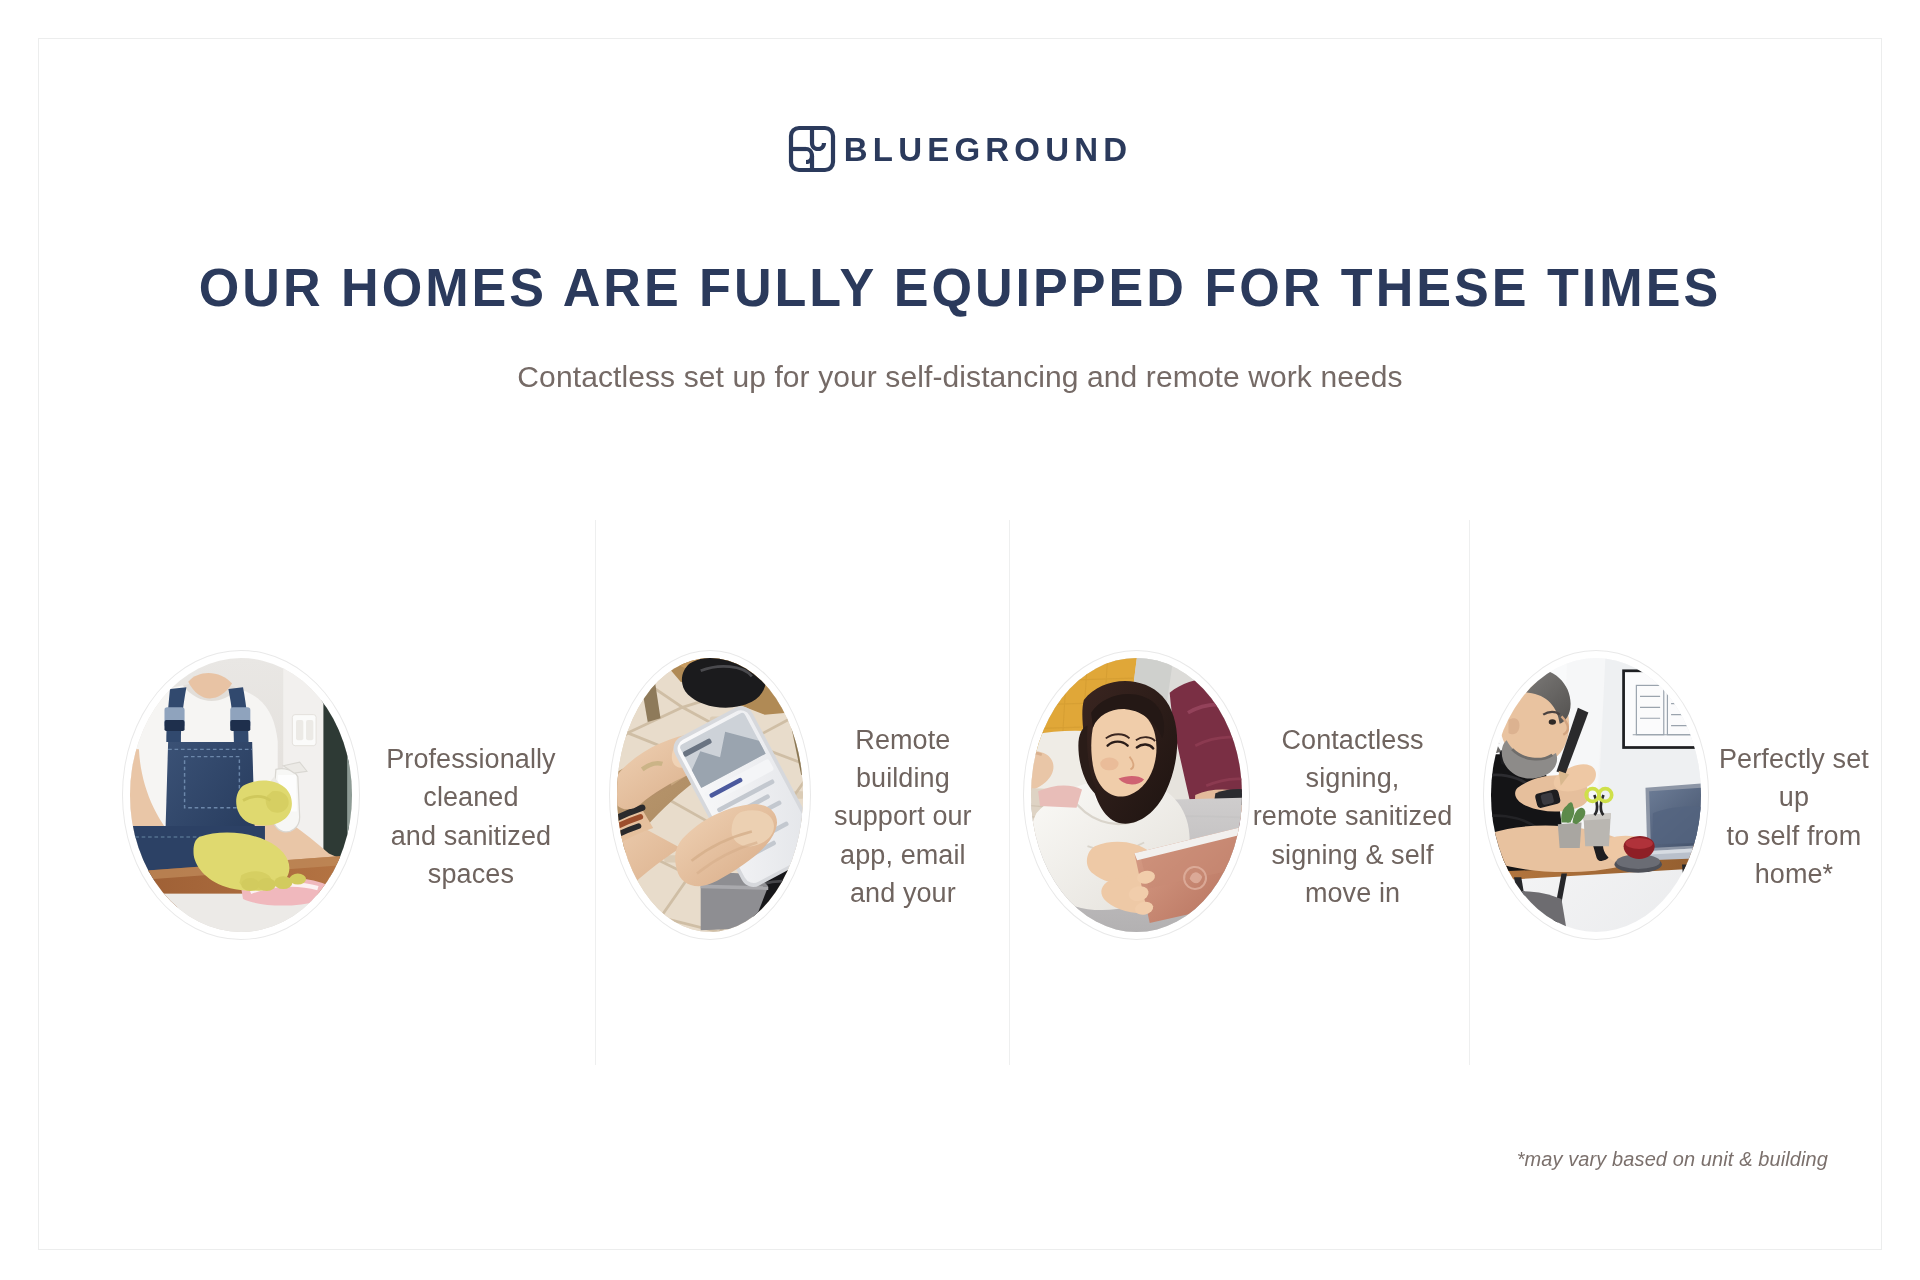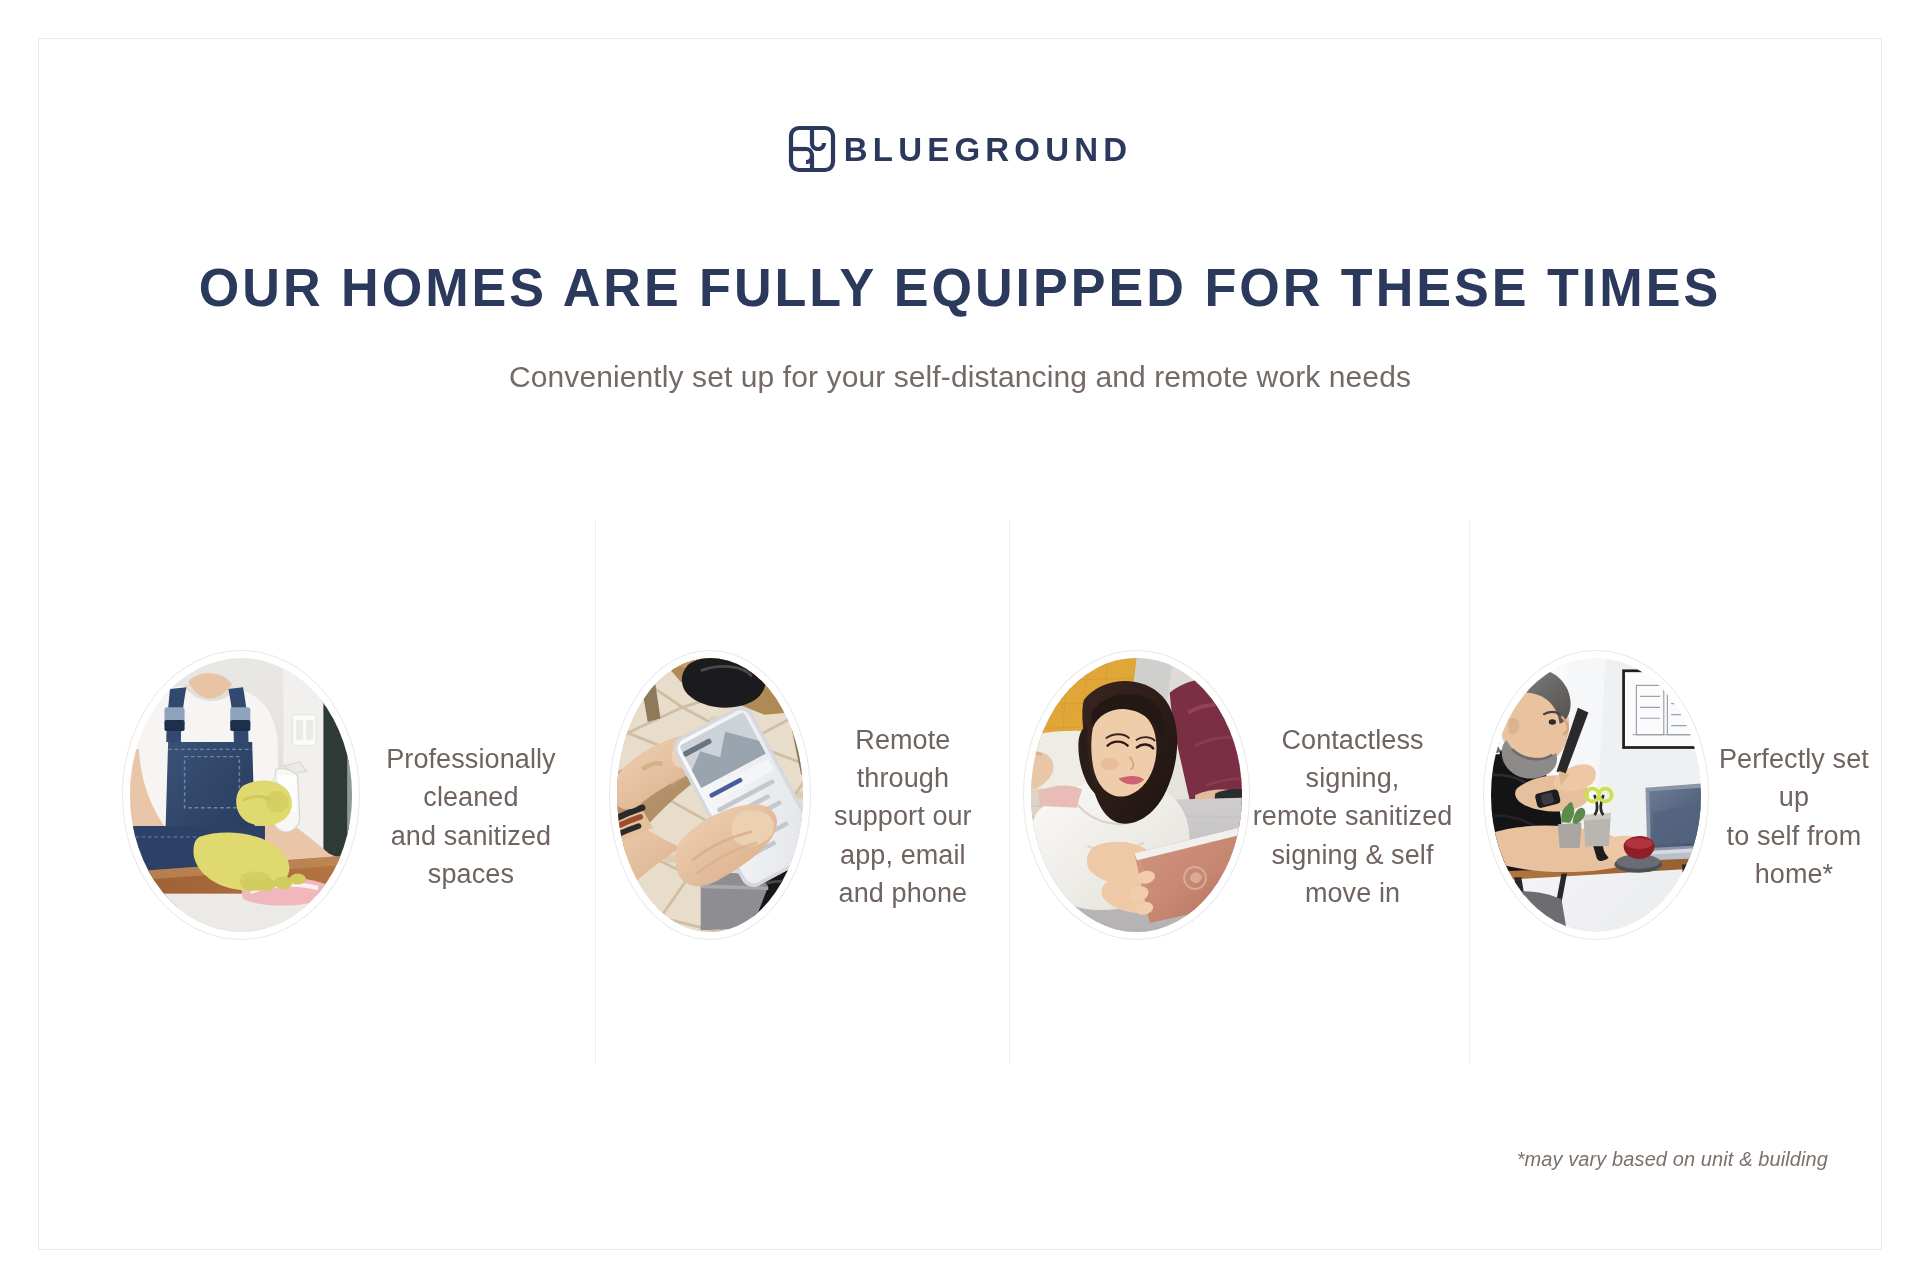--- a/index.html
+++ b/index.html
@@ -169,21 +169,21 @@
       <path d="M24 45 L24 31" fill="none" stroke="#2b3a5c" stroke-width="4.2"></path>
       <path d="M24 18 C24 24 30 24 30 24 C36 24 36 18 36 18" fill="none" stroke="#2b3a5c" stroke-width="4.2" stroke-linecap="butt"></path>
       <path d="M18 24 C24 24 24 31 24 31 C24 37 18 37 18 37" fill="none" stroke="#2b3a5c" stroke-width="4.2" stroke-linecap="butt"></path>
       <path d="M24 31 C30 31 30 37 30 37 L30 45" fill="none" stroke="#2b3a5c" stroke-width="0"></path>
       <path d="M30 24 L45 24" fill="none" stroke="#2b3a5c" stroke-width="0"></path>
     </svg>
     <div class="brand-word">BLUEGROUND</div>
   </div>
 
   <h1 class="headline">OUR HOMES ARE FULLY EQUIPPED FOR THESE TIMES</h1>
-  <p class="subhead">Conveniently set up for your self-distancing and remote work needs</p>
+  <p class="subhead">Contactless set up for your self-distancing and remote work needs</p>
 
   <div class="cols">
 
     <div class="col">
       <div class="photo-wrap">
         <div class="photo">
           <svg viewBox="0 0 300 300" preserveAspectRatio="xMidYMid slice">
             <defs>
               <linearGradient id="c1wall" x1="0" y1="0" x2="0" y2="1">
                 <stop offset="0" stop-color="#e9e7e4"></stop>
@@ -358,23 +358,23 @@
             </g>
 
             <path d="M120 198 C140 176 170 162 196 160 C216 159 228 172 222 188 C214 210 186 228 158 244 C136 256 118 248 114 232 C110 218 112 208 120 198 Z" fill="url(#c2skin)"></path>
             <path d="M186 168 C204 164 218 170 220 182 C222 194 210 204 196 206 C182 208 172 198 174 186 C175 176 179 170 186 168 Z" fill="#ecd0b2"></path>
             <path d="M130 222 C148 208 172 196 196 190" stroke="#d5ae8a" stroke-width="3" fill="none" opacity=".8"></path>
             <path d="M136 236 C156 220 180 208 202 202" stroke="#d5ae8a" stroke-width="3" fill="none" opacity=".6"></path>
           </svg>
         </div>
       </div>
       <div class="caption">
-        <span>Remote through</span><br>
+        <span>Remote building</span><br>
         <span>support our app, email</span><br>
-        <span>and phone</span>
+        <span>and your</span>
       </div>
     </div>
 
     <div class="col">
       <div class="photo-wrap">
         <div class="photo">
           <svg viewBox="0 0 300 300" preserveAspectRatio="xMidYMid slice">
             <defs>
               <linearGradient id="c3bed" x1="0" y1="0" x2="0" y2="1">
                 <stop offset="0" stop-color="#cfcdcd"></stop>

